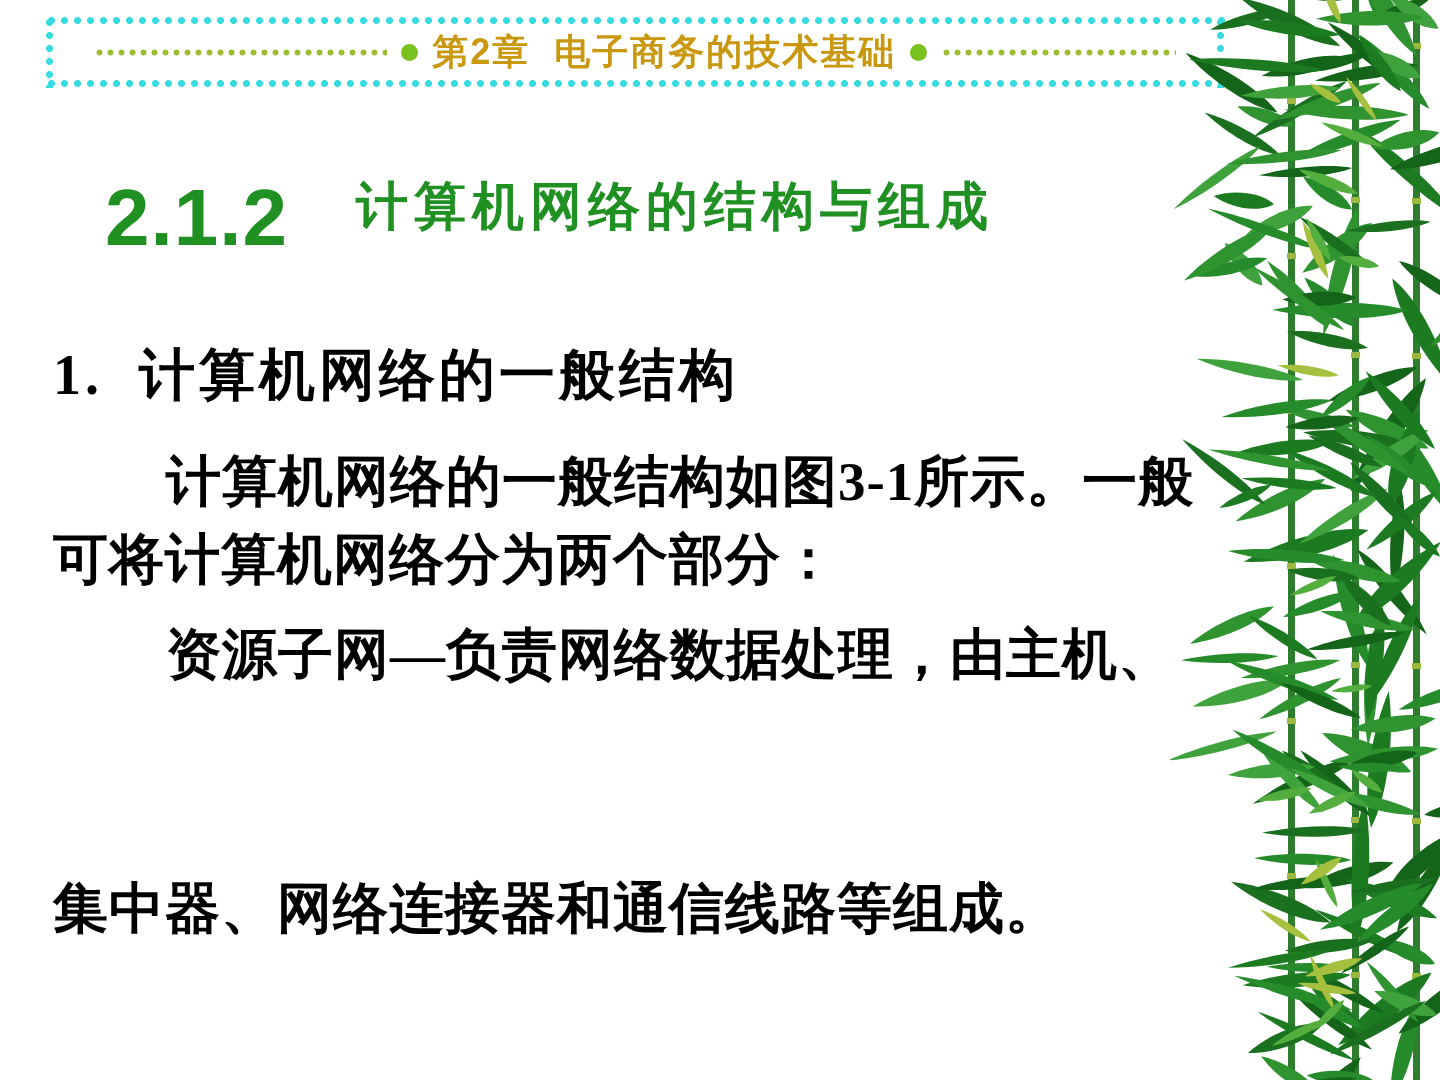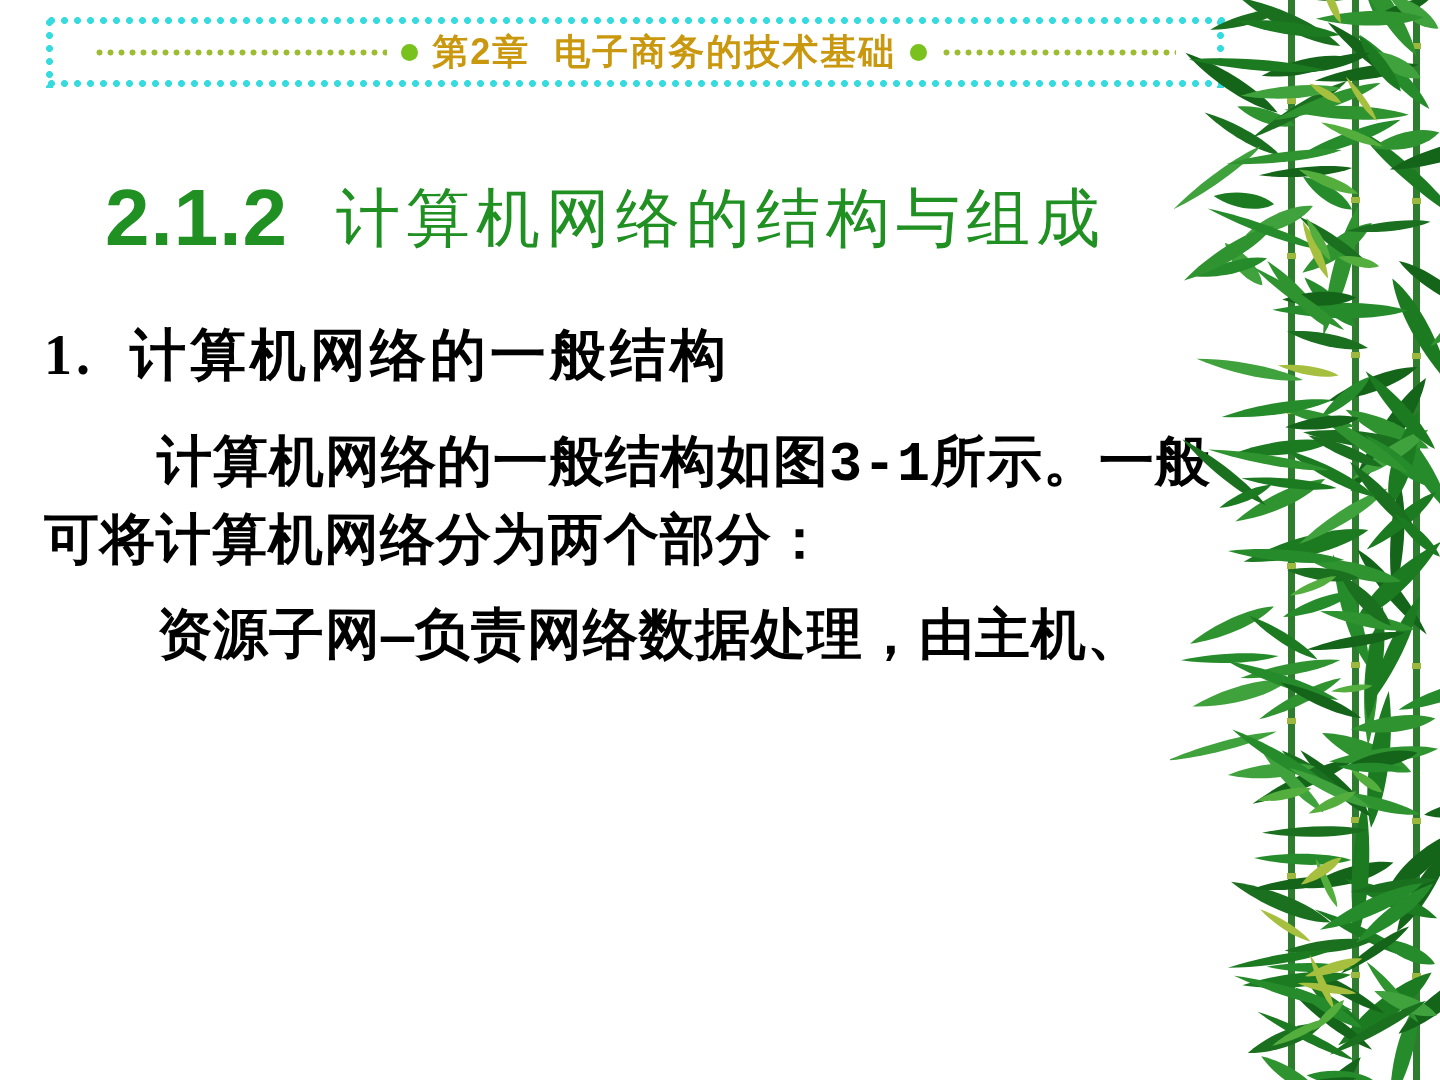--- a/index.html
+++ b/index.html
@@ -44,42 +44,43 @@
   }
   .chapter-text{
     color:var(--chapter-gold);
     font-size:36px;font-weight:bold;letter-spacing:2px;
     white-space:pre;flex:0 0 auto;
   }
 
   
   .sec-title{
     position:absolute;left:105px;top:172px;
-    display:flex;align-items:center;
+    display:flex;align-items:flex-start;
     color:var(--title-green);
   }
   .sec-title .num{
     font-size:80px;font-weight:900;letter-spacing:1px;
     font-family:"Liberation Sans",sans-serif;
   }
   .sec-title .txt{
-    font-size:64px;font-weight:400;letter-spacing:6px;
-    margin-left:48px;
+    font-size:52px;font-weight:700;letter-spacing:6px;
+    margin-left:68px;
   }
 
   
   .line{
-    position:absolute;left:44px;
+    position:absolute;left:53px;
     color:var(--text-black);
     font-family:"Liberation Serif",serif;
     font-size:55px;font-weight:bold;letter-spacing:1px;
     white-space:pre;
+    margin-top:20px;
   }
   .line.heading{font-size:56px;letter-spacing:4px;}
-  .line.indent{padding-left:113px;font-family:Liberation Mono, monospace;}
+  .line.indent{padding-left:113px;}
 
   
   .bamboo{
     position:absolute;right:0;top:0;width:270px;height:1080px;
   }
 </style>
 </head>
 <body>
 
 <div class="slide">
@@ -103,20 +104,21 @@
     <span class="txt">计算机网络的结构与组成</span>
   </div>
 
   <div class="line heading" style="top:318px">1.  计算机网络的一般结构</div>
 
   <div class="line indent" style="top:425px">计算机网络的一般结构如图3-1所示。一般</div>
   <div class="line indent" style="top:598px">资源子网—负责网络数据处理，由主机、</div>
 
   <div class="line" style="top:503px">可将计算机网络分为两个部分：</div>
 
+  <div class="line" style="top:852px">集中器、网络连接器和通信线路等组成。</div>
 
   <svg id="bamboo" class="bamboo" viewBox="0 0 270 1080" xmlns="http://www.w3.org/2000/svg">
       <rect x="118" y="-5" width="7" height="1090" fill="#2e7d2e"></rect>
       <rect x="117" y="98" width="9" height="6" fill="#9db83f"></rect>
       <rect x="117" y="253" width="9" height="6" fill="#9db83f"></rect>
       <rect x="117" y="408" width="9" height="6" fill="#9db83f"></rect>
       <rect x="117" y="563" width="9" height="6" fill="#9db83f"></rect>
       <rect x="117" y="718" width="9" height="6" fill="#9db83f"></rect>
       <rect x="117" y="873" width="9" height="6" fill="#9db83f"></rect>
       <rect x="117" y="1028" width="9" height="6" fill="#9db83f"></rect>

